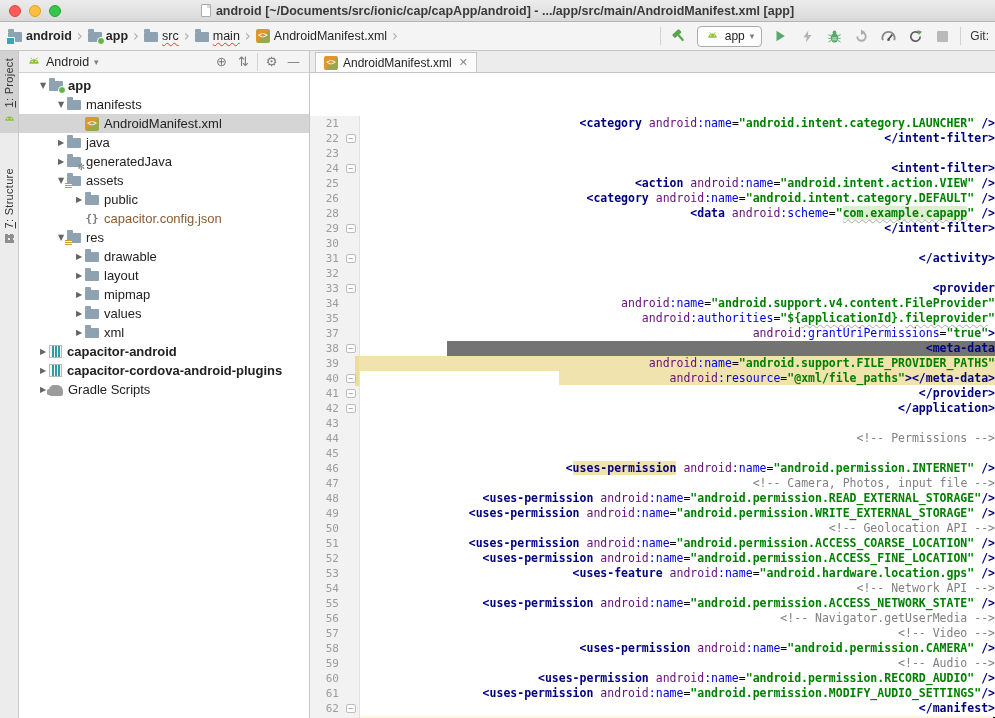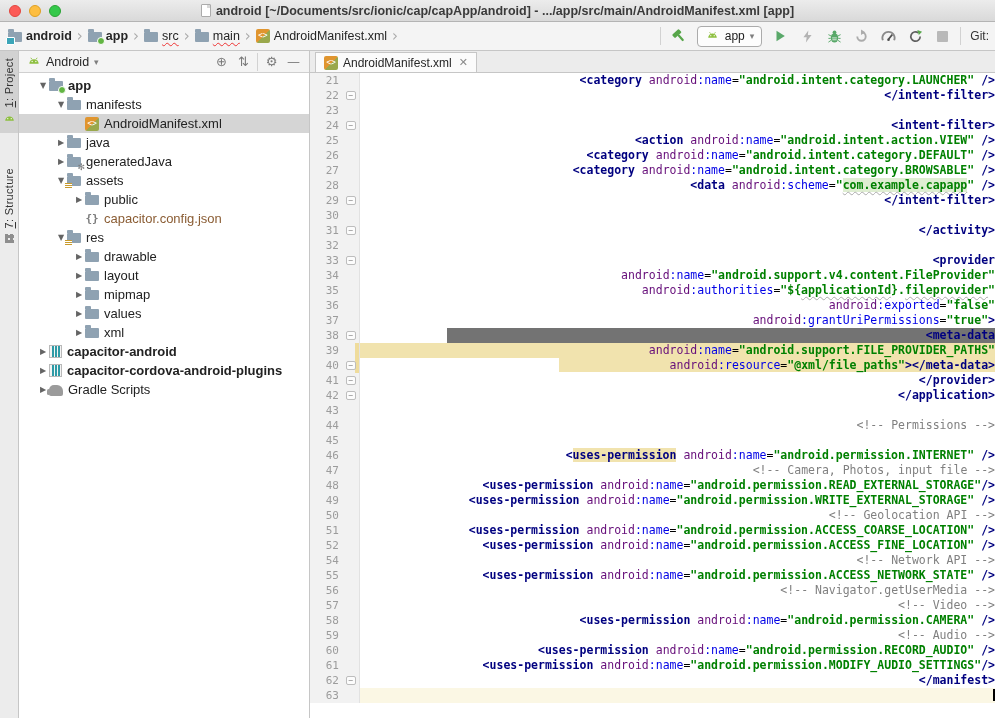--- a/index.html
+++ b/index.html
@@ -82,21 +82,21 @@
   .icg::after{ content:""; position:absolute; left:-2px; top:4px; width:3px; height:6px; background:#9B9B9B; border-radius:2px; }
   .icah{ width:15px; height:14px; display:inline-flex; align-items:center; justify-content:center; flex:none; }
 
   
   .editor{ flex:1; display:flex; flex-direction:column; min-width:0; }
   .tabbar{ height:22px; background:#ECECEC; border-bottom:1px solid #C6C6C6; display:flex; align-items:stretch; padding-left:5px; }
   .etab{ display:flex; align-items:center; gap:5px; background:#FBFBFB; border:1px solid #C6C6C6; border-bottom:none;
          margin-top:1px; padding:0 8px; font-size:12px; color:#262626; }
   .etab .x{ color:#8A8A8A; font-size:11px; margin-left:2px; }
 
-  .ebody{ flex:1; background:#fff; overflow:hidden; }
+  .ebody{ flex:1; background:#fff; overflow:hidden;margin-top:43px; }
   .line{ display:flex; height:15px; line-height:15px; font-family:"DejaVu Sans Mono",monospace; font-size:11.5px; }
   .ln{ width:34px; flex:none; background:#F2F2F2; color:#9C9C9C; text-align:right; padding-right:5px; font-size:11px; }
   .fold{ width:16px; flex:none; background:#F2F2F2; border-right:1px solid #E2E2E2; position:relative; }
   .fold.bar::before{ content:""; position:absolute; right:0; top:0; bottom:0; width:4px; background:#EFDC9C; }
   .fm{ position:absolute; left:2px; top:3px; width:10px; height:9px; border:1px solid #BDBDBD; border-radius:2px;
        background:#FCFCFC; color:#8A8A8A; font-size:8px; line-height:7px; text-align:center; }
   .code{ flex:1; white-space:pre; padding-left:4px; min-width:0;text-align:right; }
   .code.flex{ display:flex; padding-left:4px; }
   .code span{ white-space:pre; }
   .selgrow{ flex:1; background:#737373; }
@@ -396,25 +396,20 @@
           <div class="ln">25</div>
           <div class="fold"></div>
           <div class="code"><span class="sp">                </span><span class="st">&lt;action</span><span class="sn"> android</span><span class="sa">:name</span><span class="sp">=</span><span class="sv">"android.intent.action.VIEW"</span><span class="st"> /&gt;</span></div>
         </div>
         <div class="line">
           <div class="ln">26</div>
           <div class="fold"></div>
           <div class="code"><span class="sp">                </span><span class="st">&lt;category</span><span class="sn"> android</span><span class="sa">:name</span><span class="sp">=</span><span class="sv">"android.intent.category.DEFAULT"</span><span class="st"> /&gt;</span></div>
         </div>
         <div class="line">
-          <div class="ln">27</div>
-          <div class="fold"></div>
-          <div class="code"><span class="sp">                </span><span class="st">&lt;category</span><span class="sn"> android</span><span class="sa">:name</span><span class="sp">=</span><span class="sv">"android.intent.category.BROWSABLE"</span><span class="st"> /&gt;</span></div>
-        </div>
-        <div class="line">
           <div class="ln">28</div>
           <div class="fold"></div>
           <div class="code"><span class="sp">                </span><span class="st">&lt;data</span><span class="sn"> android</span><span class="sa">:scheme</span><span class="sp">=</span><span class="sv">"</span><span class="sv sg sw">com.example.capapp</span><span class="sv">"</span><span class="st"> /&gt;</span></div>
         </div>
         <div class="line">
           <div class="ln">29</div>
           <div class="fold">
             <span class="fm">−</span>
           </div>
           <div class="code"><span class="sp">            </span><span class="st">&lt;/intent-filter&gt;</span></div>
@@ -445,25 +440,20 @@
         </div>
         <div class="line">
           <div class="ln">34</div>
           <div class="fold"></div>
           <div class="code"><span class="sp">            </span><span class="sn">android</span><span class="sa">:name</span><span class="sp">=</span><span class="sv">"android.support.v4.content.FileProvider"</span></div>
         </div>
         <div class="line">
           <div class="ln">35</div>
           <div class="fold"></div>
           <div class="code"><span class="sp">            </span><span class="sn">android</span><span class="sa">:authorities</span><span class="sp">=</span><span class="sv">"${</span><span class="sv sw">applicationId</span><span class="sv">}.</span><span class="sv sw">fileprovider</span><span class="sv">"</span></div>
-        </div>
-        <div class="line">
-          <div class="ln">36</div>
-          <div class="fold"></div>
-          <div class="code"><span class="sp">            </span><span class="sn">android</span><span class="sa">:exported</span><span class="sp">=</span><span class="sv">"false"</span></div>
         </div>
         <div class="line">
           <div class="ln">37</div>
           <div class="fold"></div>
           <div class="code"><span class="sp">            </span><span class="sn">android</span><span class="sa">:grantUriPermissions</span><span class="sp">=</span><span class="sv">"true"</span><span class="st">&gt;</span></div>
         </div>
         <div class="line">
           <div class="ln">38</div>
           <div class="fold">
             <span class="fm">−</span>
@@ -540,20 +530,25 @@
           <div class="ln">51</div>
           <div class="fold"></div>
           <div class="code"><span class="sp">    </span><span class="st">&lt;uses-permission</span><span class="sn"> android</span><span class="sa">:name</span><span class="sp">=</span><span class="sv">"android.permission.ACCESS_COARSE_LOCATION"</span><span class="st"> /&gt;</span></div>
         </div>
         <div class="line">
           <div class="ln">52</div>
           <div class="fold"></div>
           <div class="code"><span class="sp">    </span><span class="st">&lt;uses-permission</span><span class="sn"> android</span><span class="sa">:name</span><span class="sp">=</span><span class="sv">"android.permission.ACCESS_FINE_LOCATION"</span><span class="st"> /&gt;</span></div>
         </div>
         <div class="line">
+          <div class="ln">53</div>
+          <div class="fold"></div>
+          <div class="code"><span class="sp">    </span><span class="st">&lt;uses-feature</span><span class="sn"> android</span><span class="sa">:name</span><span class="sp">=</span><span class="sv">"android.hardware.location.gps"</span><span class="st"> /&gt;</span></div>
+        </div>
+        <div class="line">
           <div class="ln">54</div>
           <div class="fold"></div>
           <div class="code"><span class="sp">    </span><span class="sc">&lt;!-- Network API --&gt;</span></div>
         </div>
         <div class="line">
           <div class="ln">55</div>
           <div class="fold"></div>
           <div class="code"><span class="sp">    </span><span class="st">&lt;uses-permission</span><span class="sn"> android</span><span class="sa">:name</span><span class="sp">=</span><span class="sv">"android.permission.ACCESS_NETWORK_STATE"</span><span class="st"> /&gt;</span></div>
         </div>
         <div class="line">

